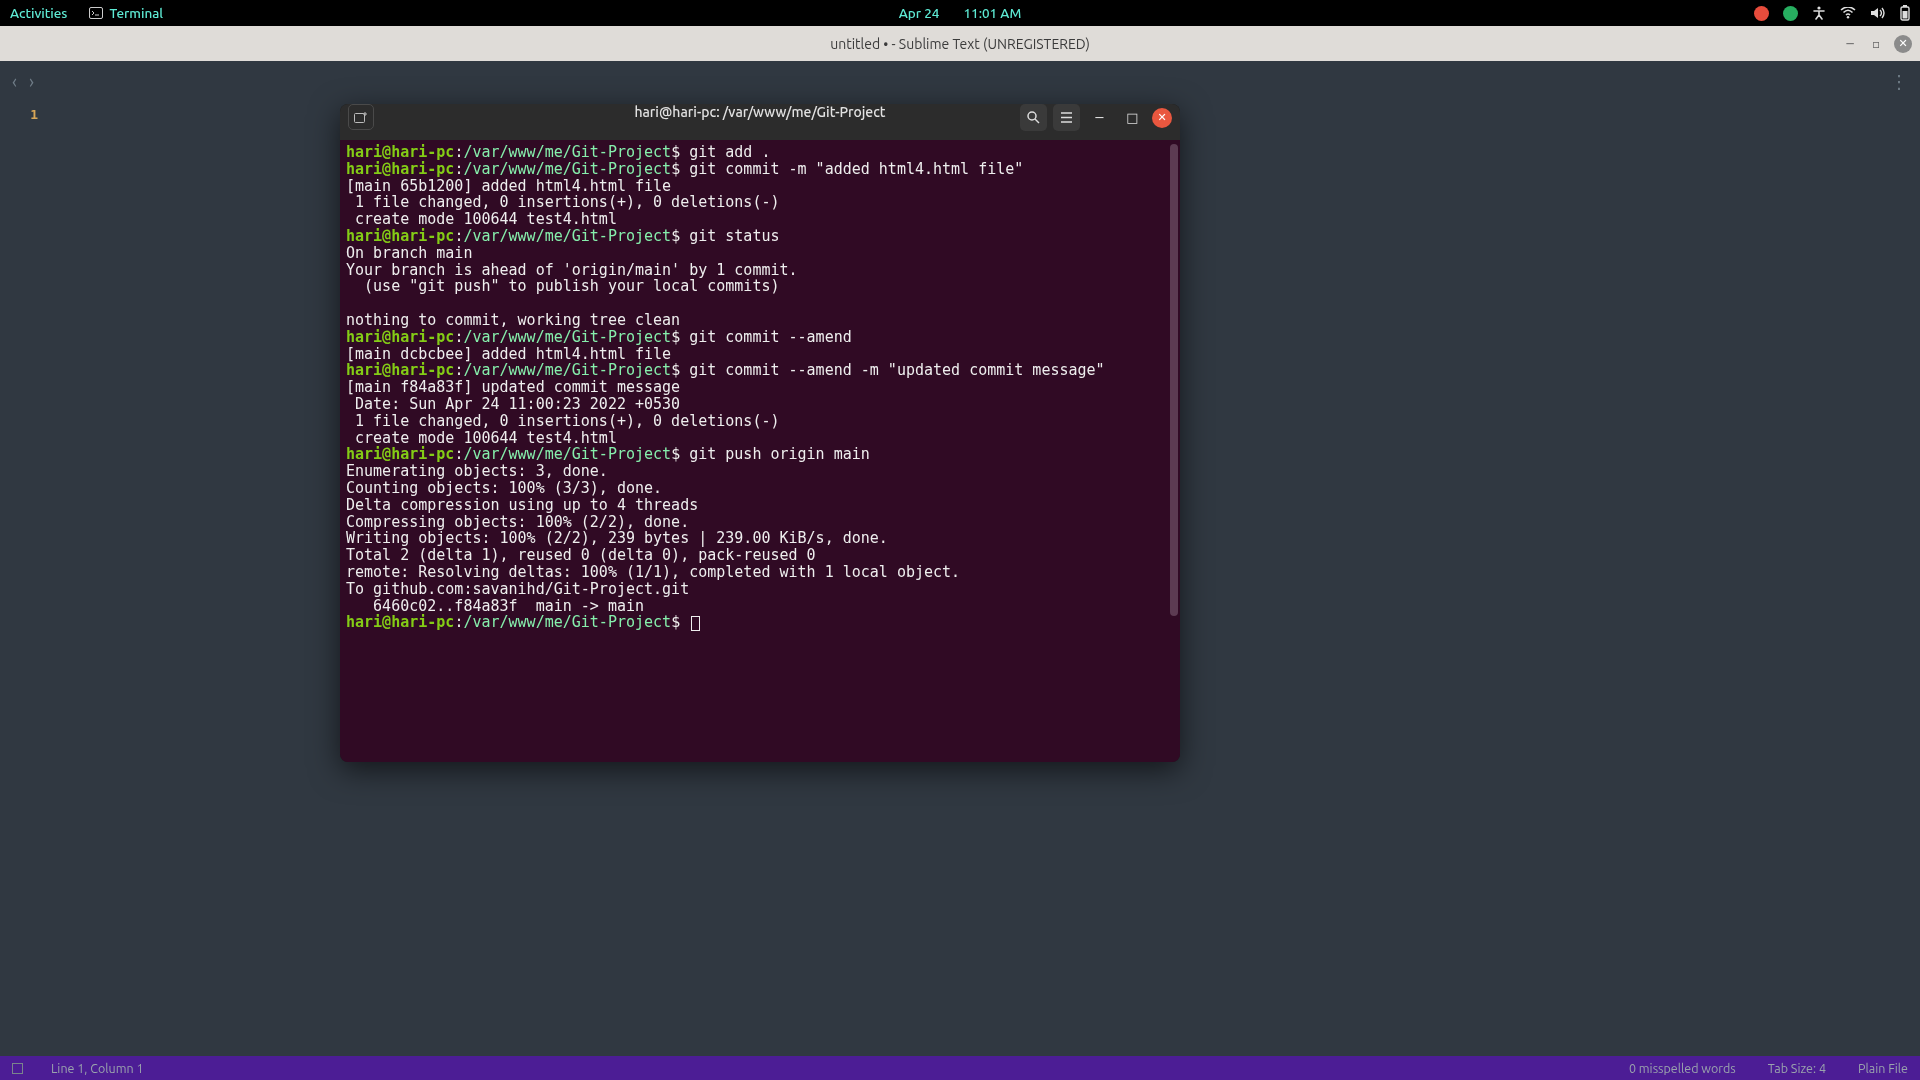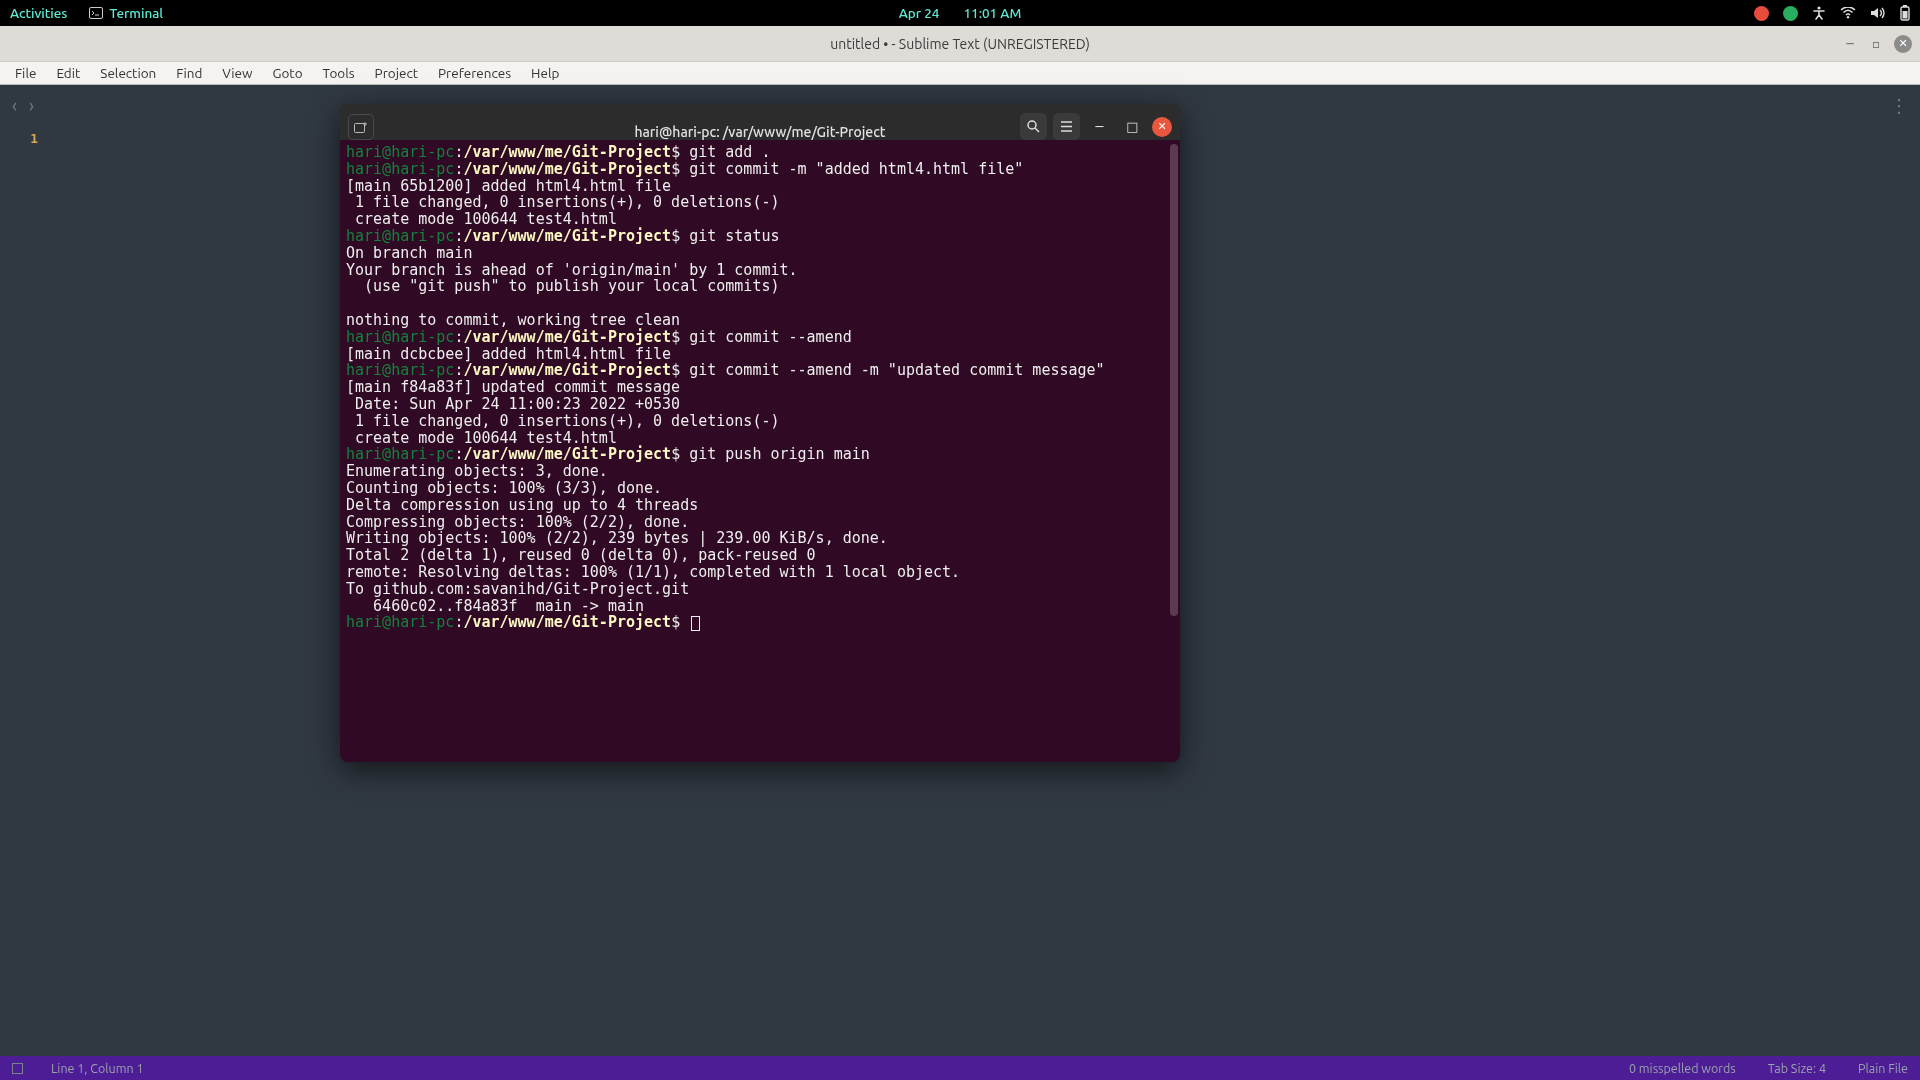--- a/index.html
+++ b/index.html
@@ -33,32 +33,32 @@
   .gutter .ln1 { color:#d8a657; font-weight:600; }
   .editor-area { flex:1; position:relative; }
   .minimap-dots { position:absolute; top:10px; right:14px; color:#6f7c87; font-size:18px; letter-spacing:-2px; cursor:pointer; }
 
   .sublime-status { height:24px; background:#4c1d95; color:#9aa3ad; font-size:12.5px; display:flex; align-items:center; padding:0 12px; }
   .sublime-status .sq { width:11px; height:11px; border:1px solid #7a838d; margin-right:28px; }
   .sublime-status .right { margin-left:auto; display:flex; gap:32px; }
 
   
   .terminal-window { position:absolute; top:104px; left:340px; width:840px; background:#1c1c1c; border-radius:8px; box-shadow:0 8px 30px rgba(0,0,0,.6); overflow:hidden; }
-  .term-titlebar { height:36px; background:#2c2c2c; display:flex; align-items:flex-end; color:#e2e2e2; font-size:14px; font-weight:500; padding:0 8px; position:relative; }
+  .term-titlebar { height:36px; background:#2c2c2c; display:flex; align-items:flex-start; color:#e2e2e2; font-size:14px; font-weight:500; padding:0 8px; position:relative; }
   .term-titlebar .newtab { width:26px; height:26px; border:1px solid #4a4a4a; border-radius:5px; display:flex; align-items:center; justify-content:center; margin-right:8px; cursor:pointer; }
   .term-titlebar .title { position:absolute; left:50%; transform:translateX(-50%); }
   .term-titlebar .rbtns { margin-left:auto; display:flex; gap:6px; align-items:center; }
   .tbtn { width:27px; height:27px; border-radius:5px; background:#3a3a3a; display:flex; align-items:center; justify-content:center; color:#ddd; font-size:13px; cursor:pointer; }
   .tbtn.flat { background:transparent; }
   .tbtn.close { background:#e9573f; color:#fff; border-radius:50%; width:20px; height:20px; font-size:11px; }
 
   .term-body { background:#300a24; padding:4px 6px 120px 6px; font-family:"DejaVu Sans Mono","Ubuntu Mono",monospace; font-size:15px; line-height:1.12; color:#eee; white-space:pre; position:relative; min-height:622px; }
   .term-body .scrollbar { position:absolute; top:4px; right:2px; width:8px; height:472px; background:#5c3b52; border-radius:4px; }
-  .pr-user { color:#15803d; font-weight:normal; }
-  .pr-path { color:#fef9c3; font-weight:bold;text-align:right; }
+  .pr-user { color:#84cc16; font-weight:bold; }
+  .pr-path { color:#86efac; font-weight:normal;text-align:right; }
   .pr-white { color:#eeeeec; }
   .cursor-box { display:inline-block; width:9px; height:15px; border:1px solid #eee; vertical-align:text-bottom; margin-left:2px;}
 </style>
 </head>
 <body>
 
 <div class="topbar">
   <div class="left">
     <span class="item">Activities</span>
     <span class="item">
@@ -108,32 +108,20 @@
 
 <div class="sublime-window">
   <div class="sublime-titlebar">
     <span>untitled • - Sublime Text (UNREGISTERED)</span>
     <div class="win-btns">
       <span class="win-btn">─</span>
       <span class="win-btn">▫</span>
       <span class="win-btn win-close">✕</span>
     </div>
   </div>
-  <div class="sublime-menubar" id="sublime-menu">
-      <span class="mitem">File</span>
-      <span class="mitem">Edit</span>
-      <span class="mitem">Selection</span>
-      <span class="mitem">Find</span>
-      <span class="mitem">View</span>
-      <span class="mitem">Goto</span>
-      <span class="mitem">Tools</span>
-      <span class="mitem">Project</span>
-      <span class="mitem">Preferences</span>
-      <span class="mitem">Help</span>
-    </div>
   <div class="sublime-body">
     <div class="nav-arrows">
       <span>‹</span>
       <span>›</span>
     </div>
     <div class="gutter">
       <div class="ln1">1</div>
     </div>
     <div class="editor-area">
       <span class="minimap-dots">⋮</span>

